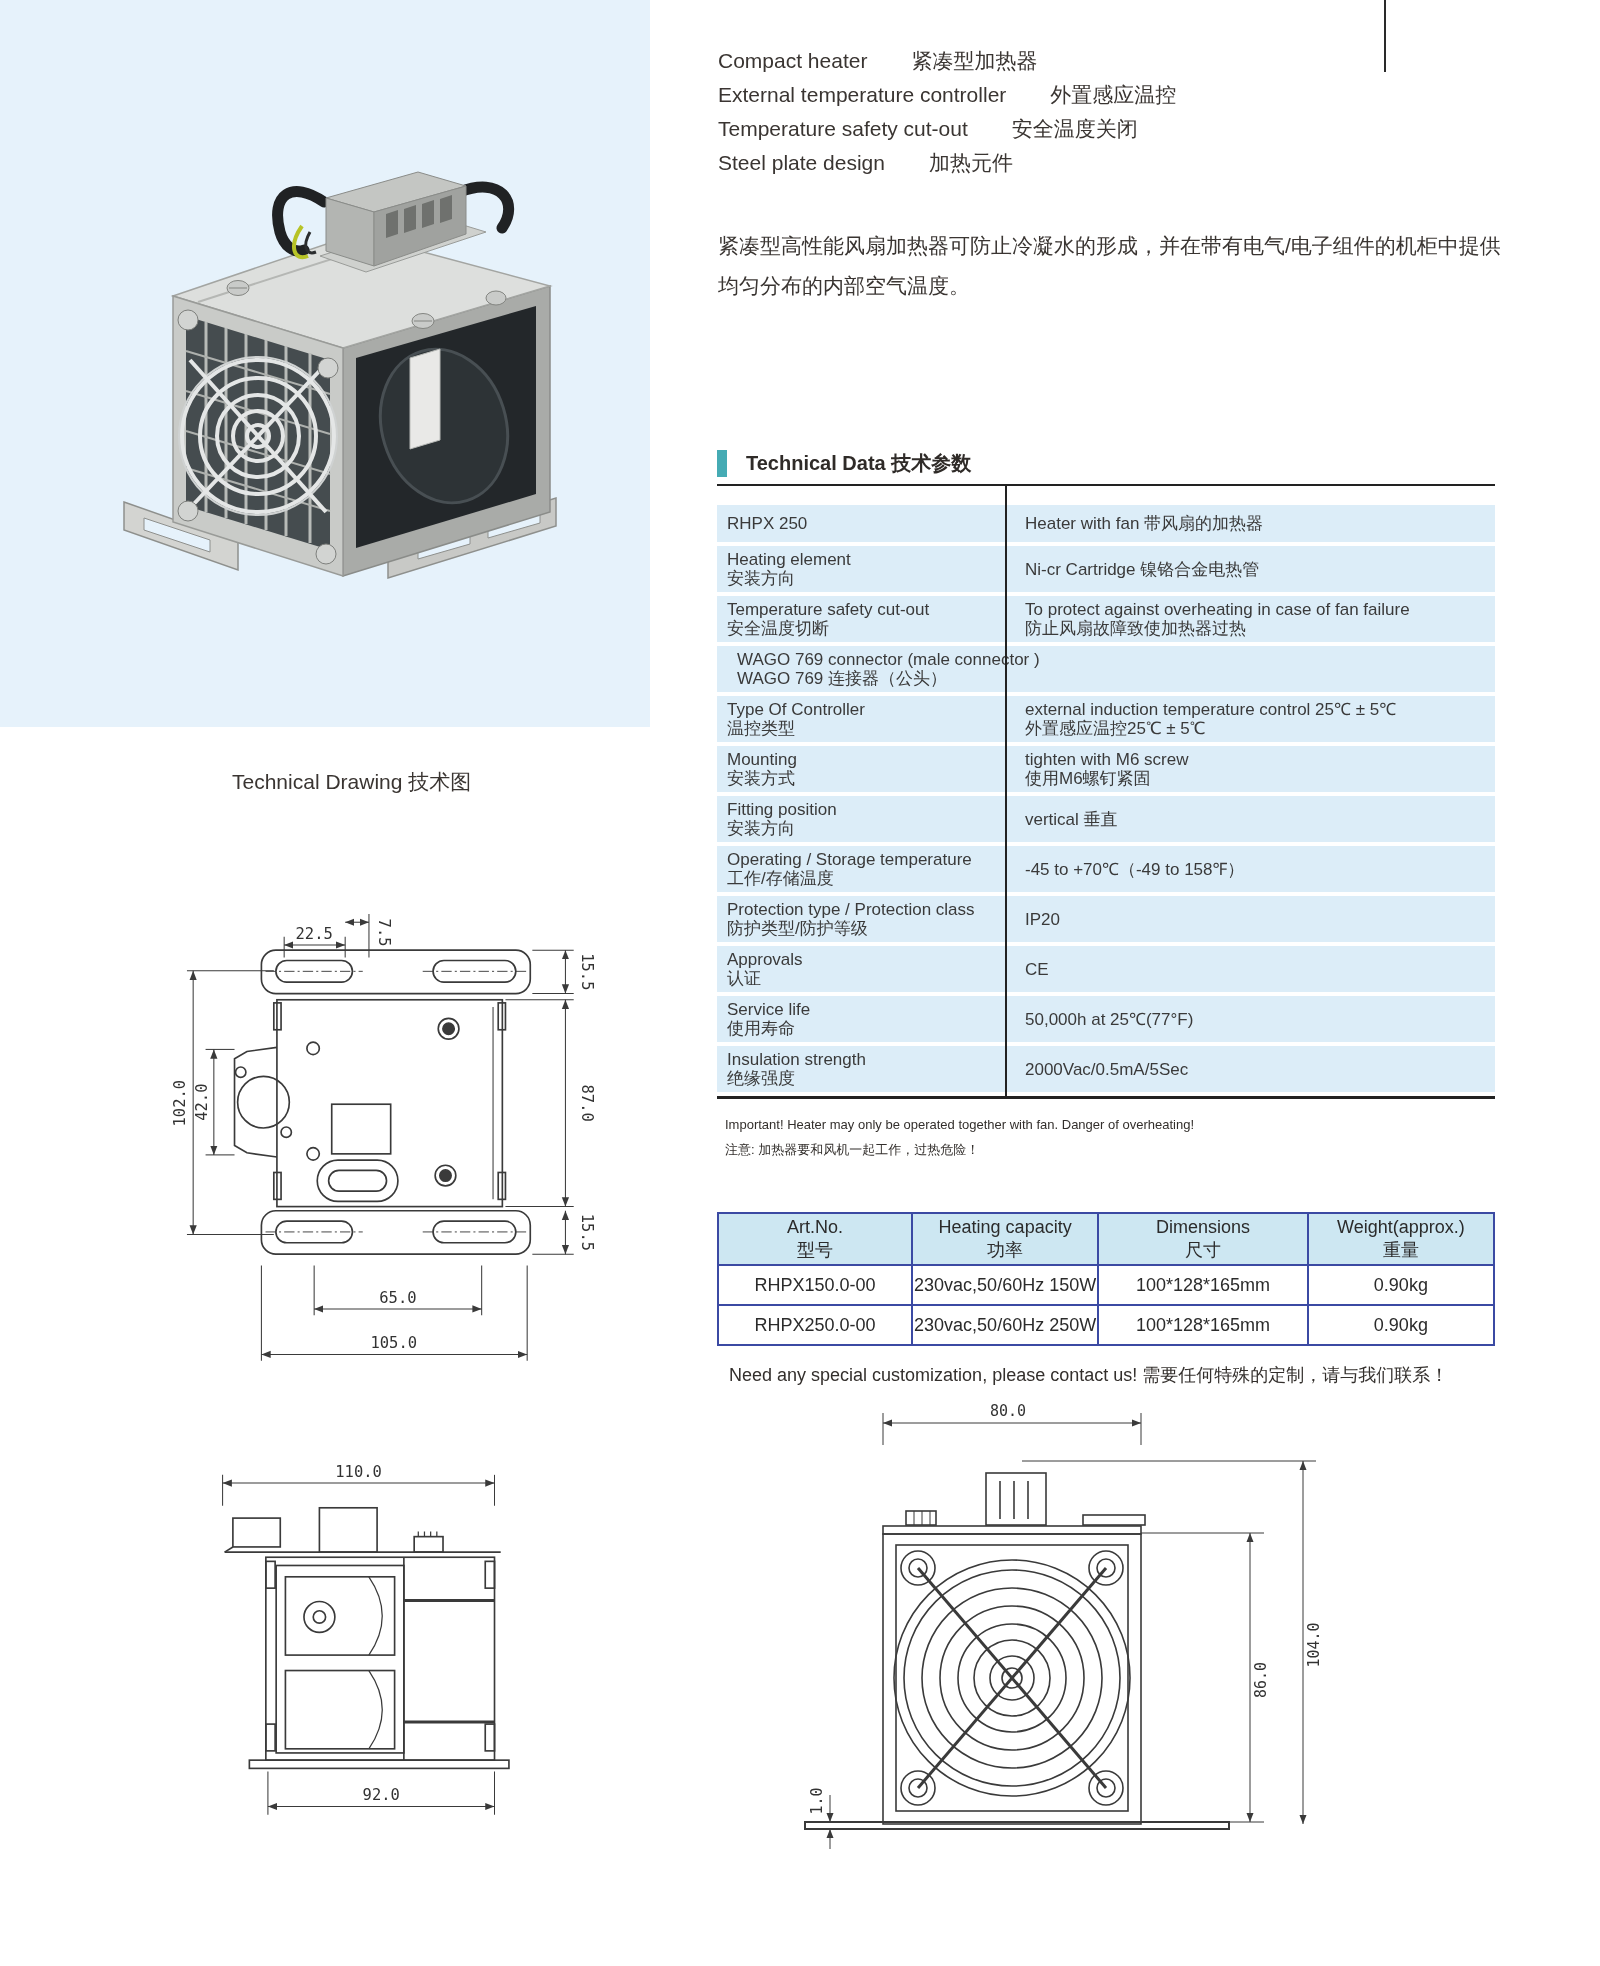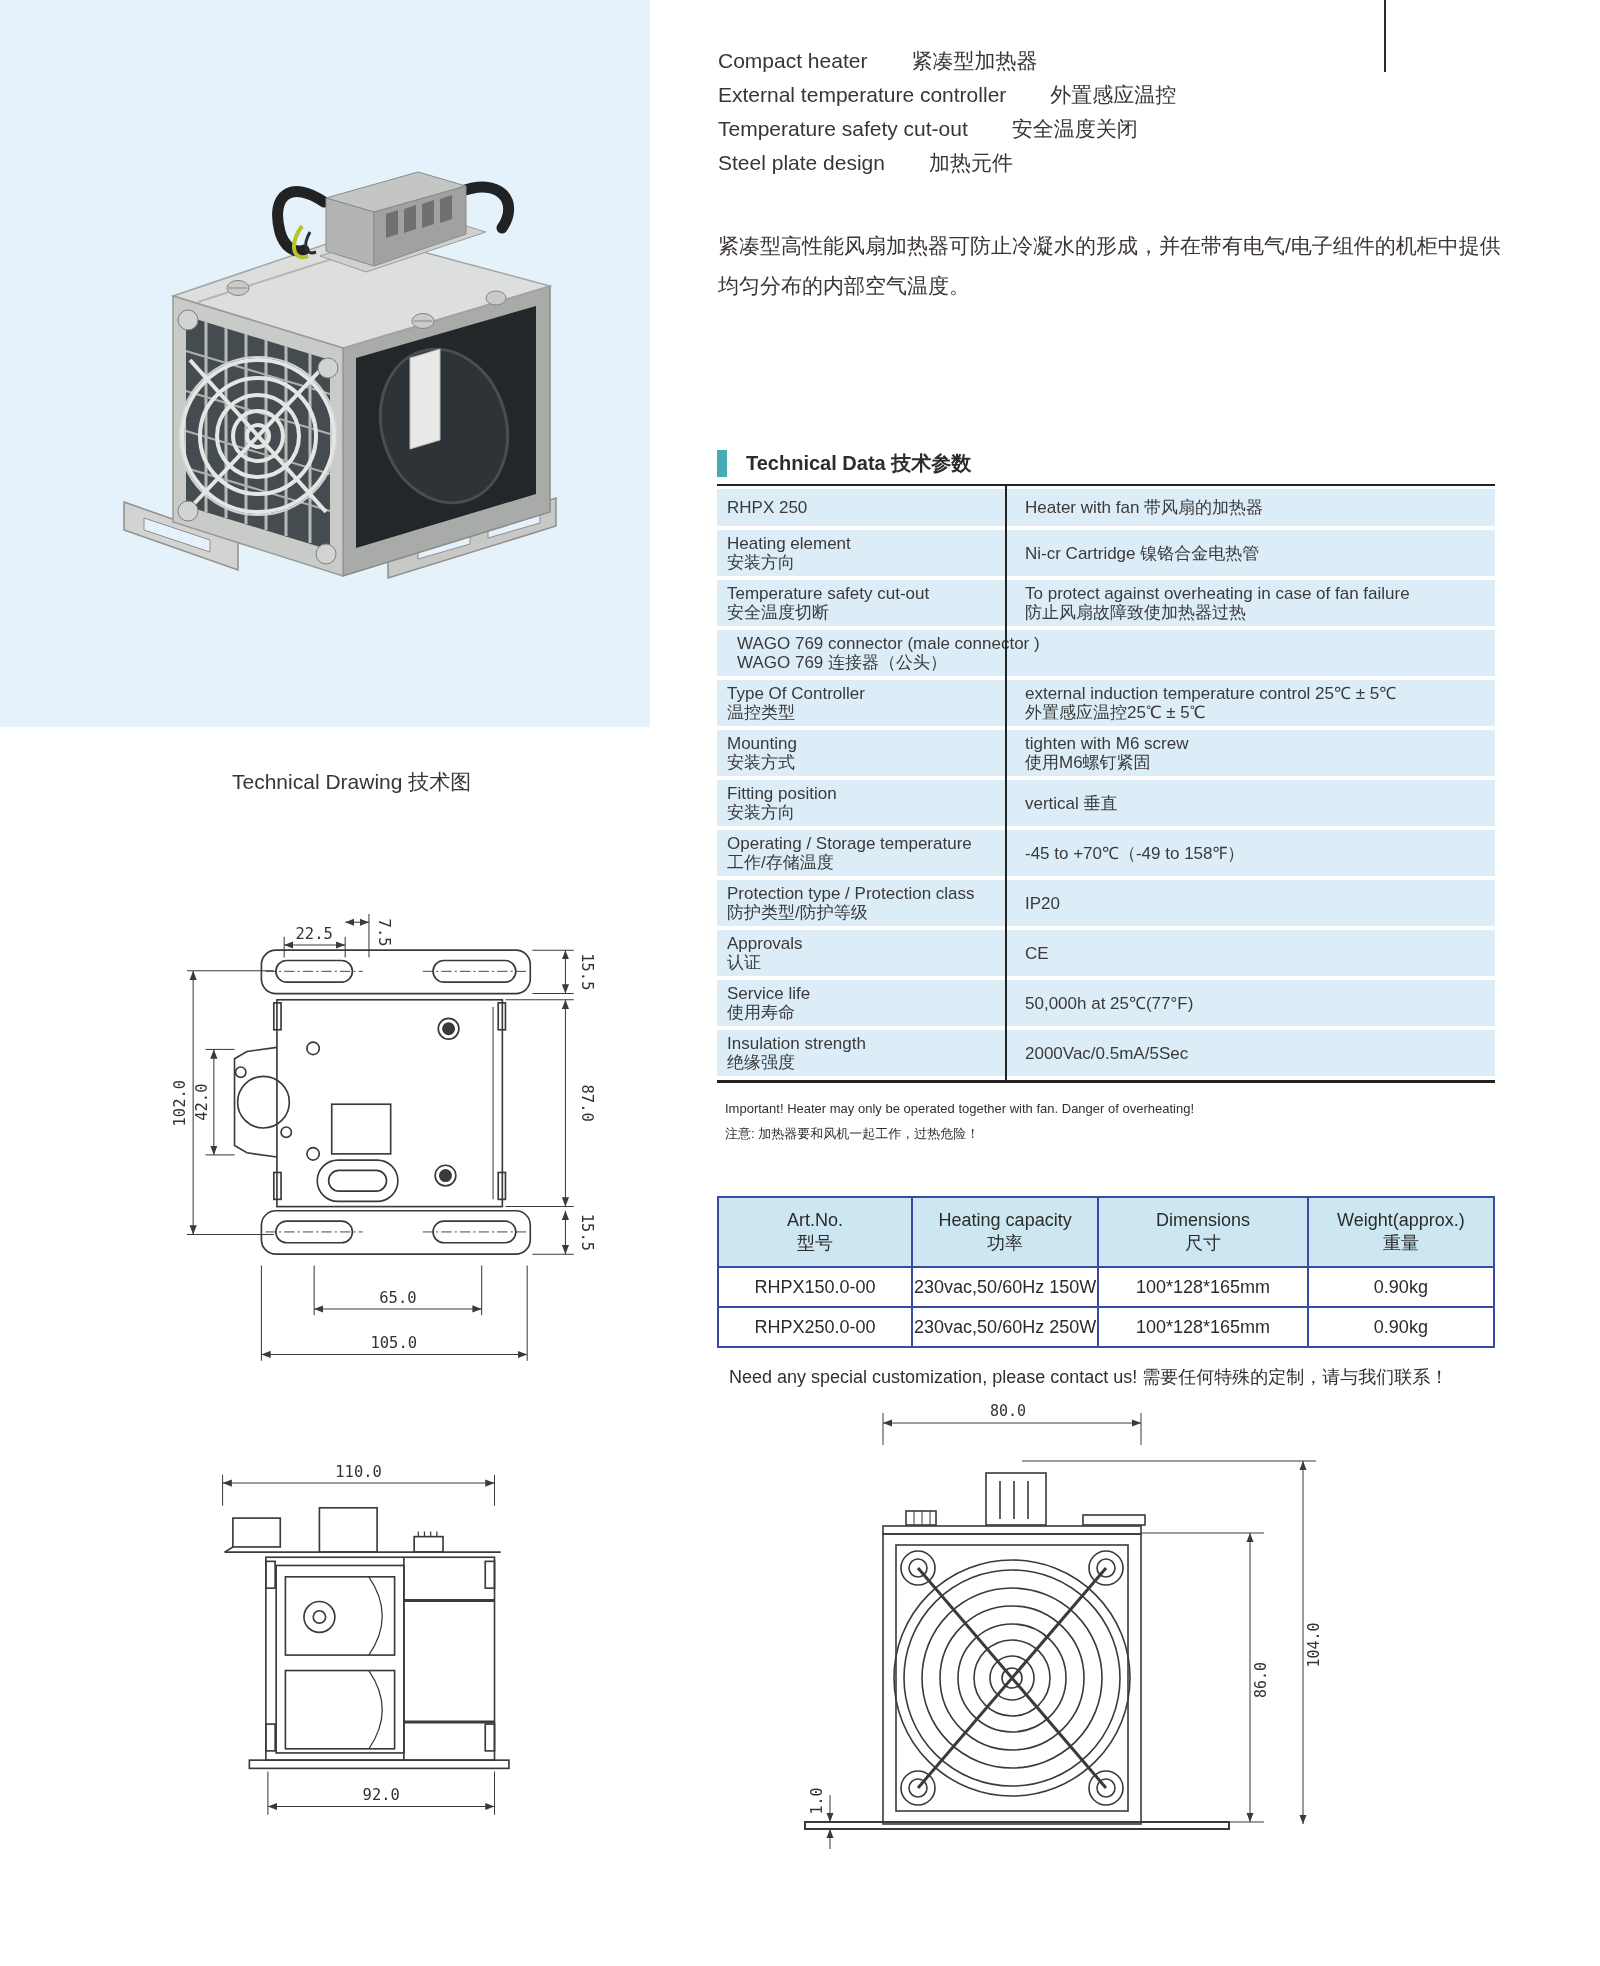--- a/index.html
+++ b/index.html
@@ -18,33 +18,33 @@
 
   
   .description{position:absolute;left:718px;top:226px;width:784px;font-size:21px;line-height:40px;}
   .desc-en{text-align:justify;}
 
   
   .tech-section{position:absolute;left:717px;top:450px;width:778px;}
   .tech-title{display:flex;align-items:center;gap:19px;font-size:20px;font-weight:bold;
               color:#2f2b28;padding-bottom:7px;}
   .tech-bar{width:10px;height:27px;background:#45abb4;flex:0 0 auto;}
-  .tech-rows{border-top:2px solid #222;border-bottom:3px solid #222;padding-top:3px;position:relative;}
+  .tech-rows{border-top:2px solid #222;border-bottom:3px solid #222;padding-top:19px;position:relative;}
   .tech-rows::after{content:"";position:absolute;left:288px;top:0;bottom:0;width:2px;background:#222;}
   .trow{display:flex;align-items:center;background:#dcedf8;margin-bottom:4px;min-height:37px;}
   .tcell{font-size:17px;line-height:19px;padding:4px 6px;color:#3a3a3a;}
   .tcell.l{width:288px;box-sizing:border-box;padding-left:10px;}
   .tcell.r{flex:1;padding-left:20px;}
 
   .important{margin-top:13px;padding-left:8px;font-size:13px;line-height:25px;color:#332f2c;}
 
   .ptable{margin-top:50px;margin-left:0;width:778px;border-collapse:collapse;text-align:center;
           font-size:18px;color:#2b2b2b;table-layout:fixed;}
   .ptable th,.ptable td{border:2px solid #3b4aa3;}
-  .ptable th{background:#cde7f2;font-weight:normal;padding:11px 2px;line-height:23px;}
+  .ptable th{background:#cde7f2;font-weight:normal;padding:2px 2px;line-height:23px;}
   .ptable td{height:36px;background:#fff;}
   .ptable col.c1{width:25%;} .ptable col.c2{width:24%;}
   .ptable col.c3{width:27%;} .ptable col.c4{width:24%;}
 
   .custom-note{margin-top:17px;padding-left:12px;font-size:18px;color:#332f2c;}
 
   .tech-drawing-label{position:absolute;left:232px;top:768px;font-size:21px;color:#3a3532;}
 
   .drawing{position:absolute;}
   .d1{left:158px;top:893px;} .d2{left:204px;top:1446px;} .d3{left:778px;top:1383px;}

